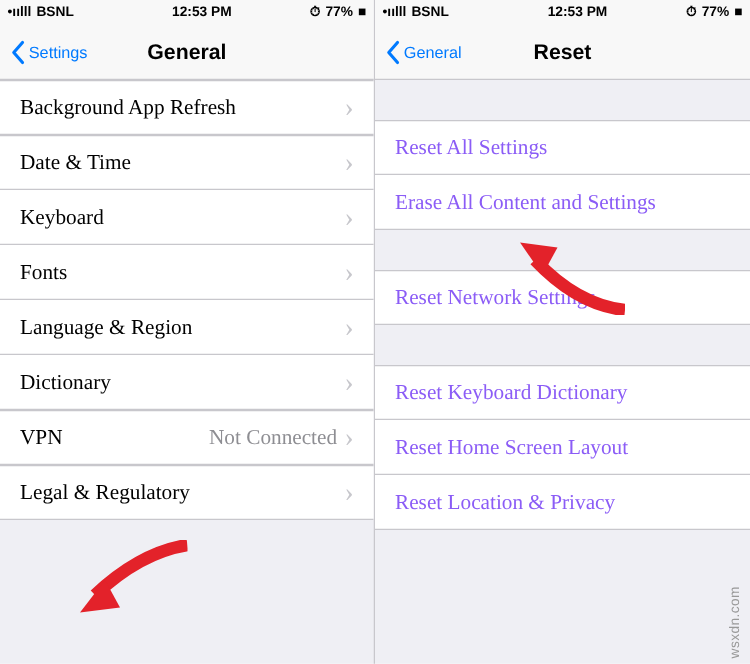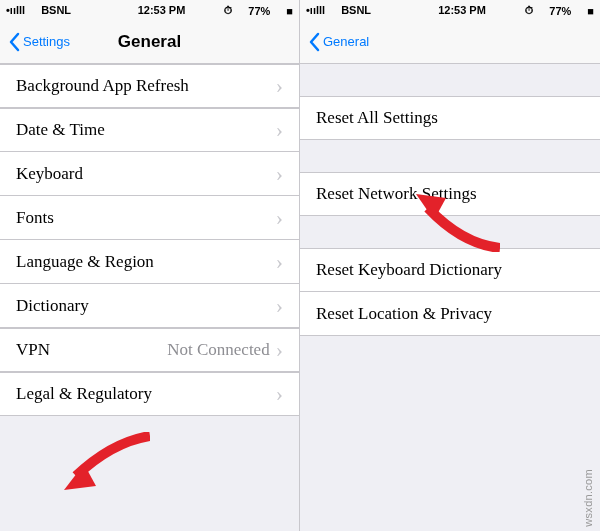--- a/index.html
+++ b/index.html
@@ -25,21 +25,21 @@
       height: 20px;
       background: #f8f8f8;
       display: flex;
       align-items: center;
       justify-content: space-between;
       font-size: 11px;
       font-weight: 600;
       padding: 0 6px;
       color: #000;
     }
-    .sb-left, .sb-right { display: flex; align-items: flex-end; gap: 16px; }
+    .sb-left, .sb-right { display: flex; align-items: flex-start; gap: 4px; }
     .sb-center { position: absolute; left: 0; right: 0; text-align: center; pointer-events: none; margin-left: 24px; }
     .navbar {
       height: 44px;
       background: #f8f8f8;
       border-bottom: 0.5px solid #c8c7cc;
       display: flex;
       align-items: center;
       position: relative;
       padding: 0 8px;
     }
@@ -70,21 +70,21 @@
       min-height: 44px;
       display: flex;
       align-items: center;
       padding: 0 16px;
       font-size: 17px;
       color: #000;
       justify-content: space-between;
       font-family: Liberation Serif, serif;
     }
     .row:first-child { border-top: 0.5px solid #c8c7cc; }
-    .row.blue { color: #000000; }
+    .row.blue { color: #8b5cf6; }
     .chev-right { color: #c7c7cc; font-size: 22px; margin-left: 6px; }
     .row .detail { color: #8e8e93; font-size: 17px; display: flex; align-items: center; }
     
     .pointer {
       position: absolute;
       pointer-events: none;
       z-index: 50;
     }
     .watermark {
       position: absolute;
@@ -188,35 +188,42 @@
       <span>■</span>
     </div>
   </div>
   <div class="navbar">
     <div class="back-btn">
       <svg width="12" height="20" viewBox="0 0 12 20">
           <path d="M10 2 L3 10 L10 18" stroke="#007aff" stroke-width="2.5" fill="none" stroke-linecap="round" stroke-linejoin="round"></path>
         </svg>
       <span>General</span>
     </div>
+    <div class="nav-title">Reset</div>
   </div>
   <div class="scroll">
     <div class="group">
       <div class="row blue">
         <span>Reset All Settings</span>
       </div>
+      <div class="row blue">
+        <span>Erase All Content and Settings</span>
+      </div>
     </div>
     <div class="group">
       <div class="row blue">
         <span>Reset Network Settings</span>
       </div>
     </div>
     <div class="group">
       <div class="row blue">
         <span>Reset Keyboard Dictionary</span>
+      </div>
+      <div class="row blue">
+        <span>Reset Home Screen Layout</span>
       </div>
       <div class="row blue">
         <span>Reset Location &amp; Privacy</span>
       </div>
     </div>
   </div>
 
   <svg class="pointer" style="left:112px; top:188px;" width="88" height="64" viewBox="0 0 88 64">
     <path d="M88 60 Q 50 56 16 20" stroke="#e3222a" stroke-width="10" fill="none"></path>
     <path d="M4 6 L34 10 L22 32 Z" fill="#e3222a"></path>

